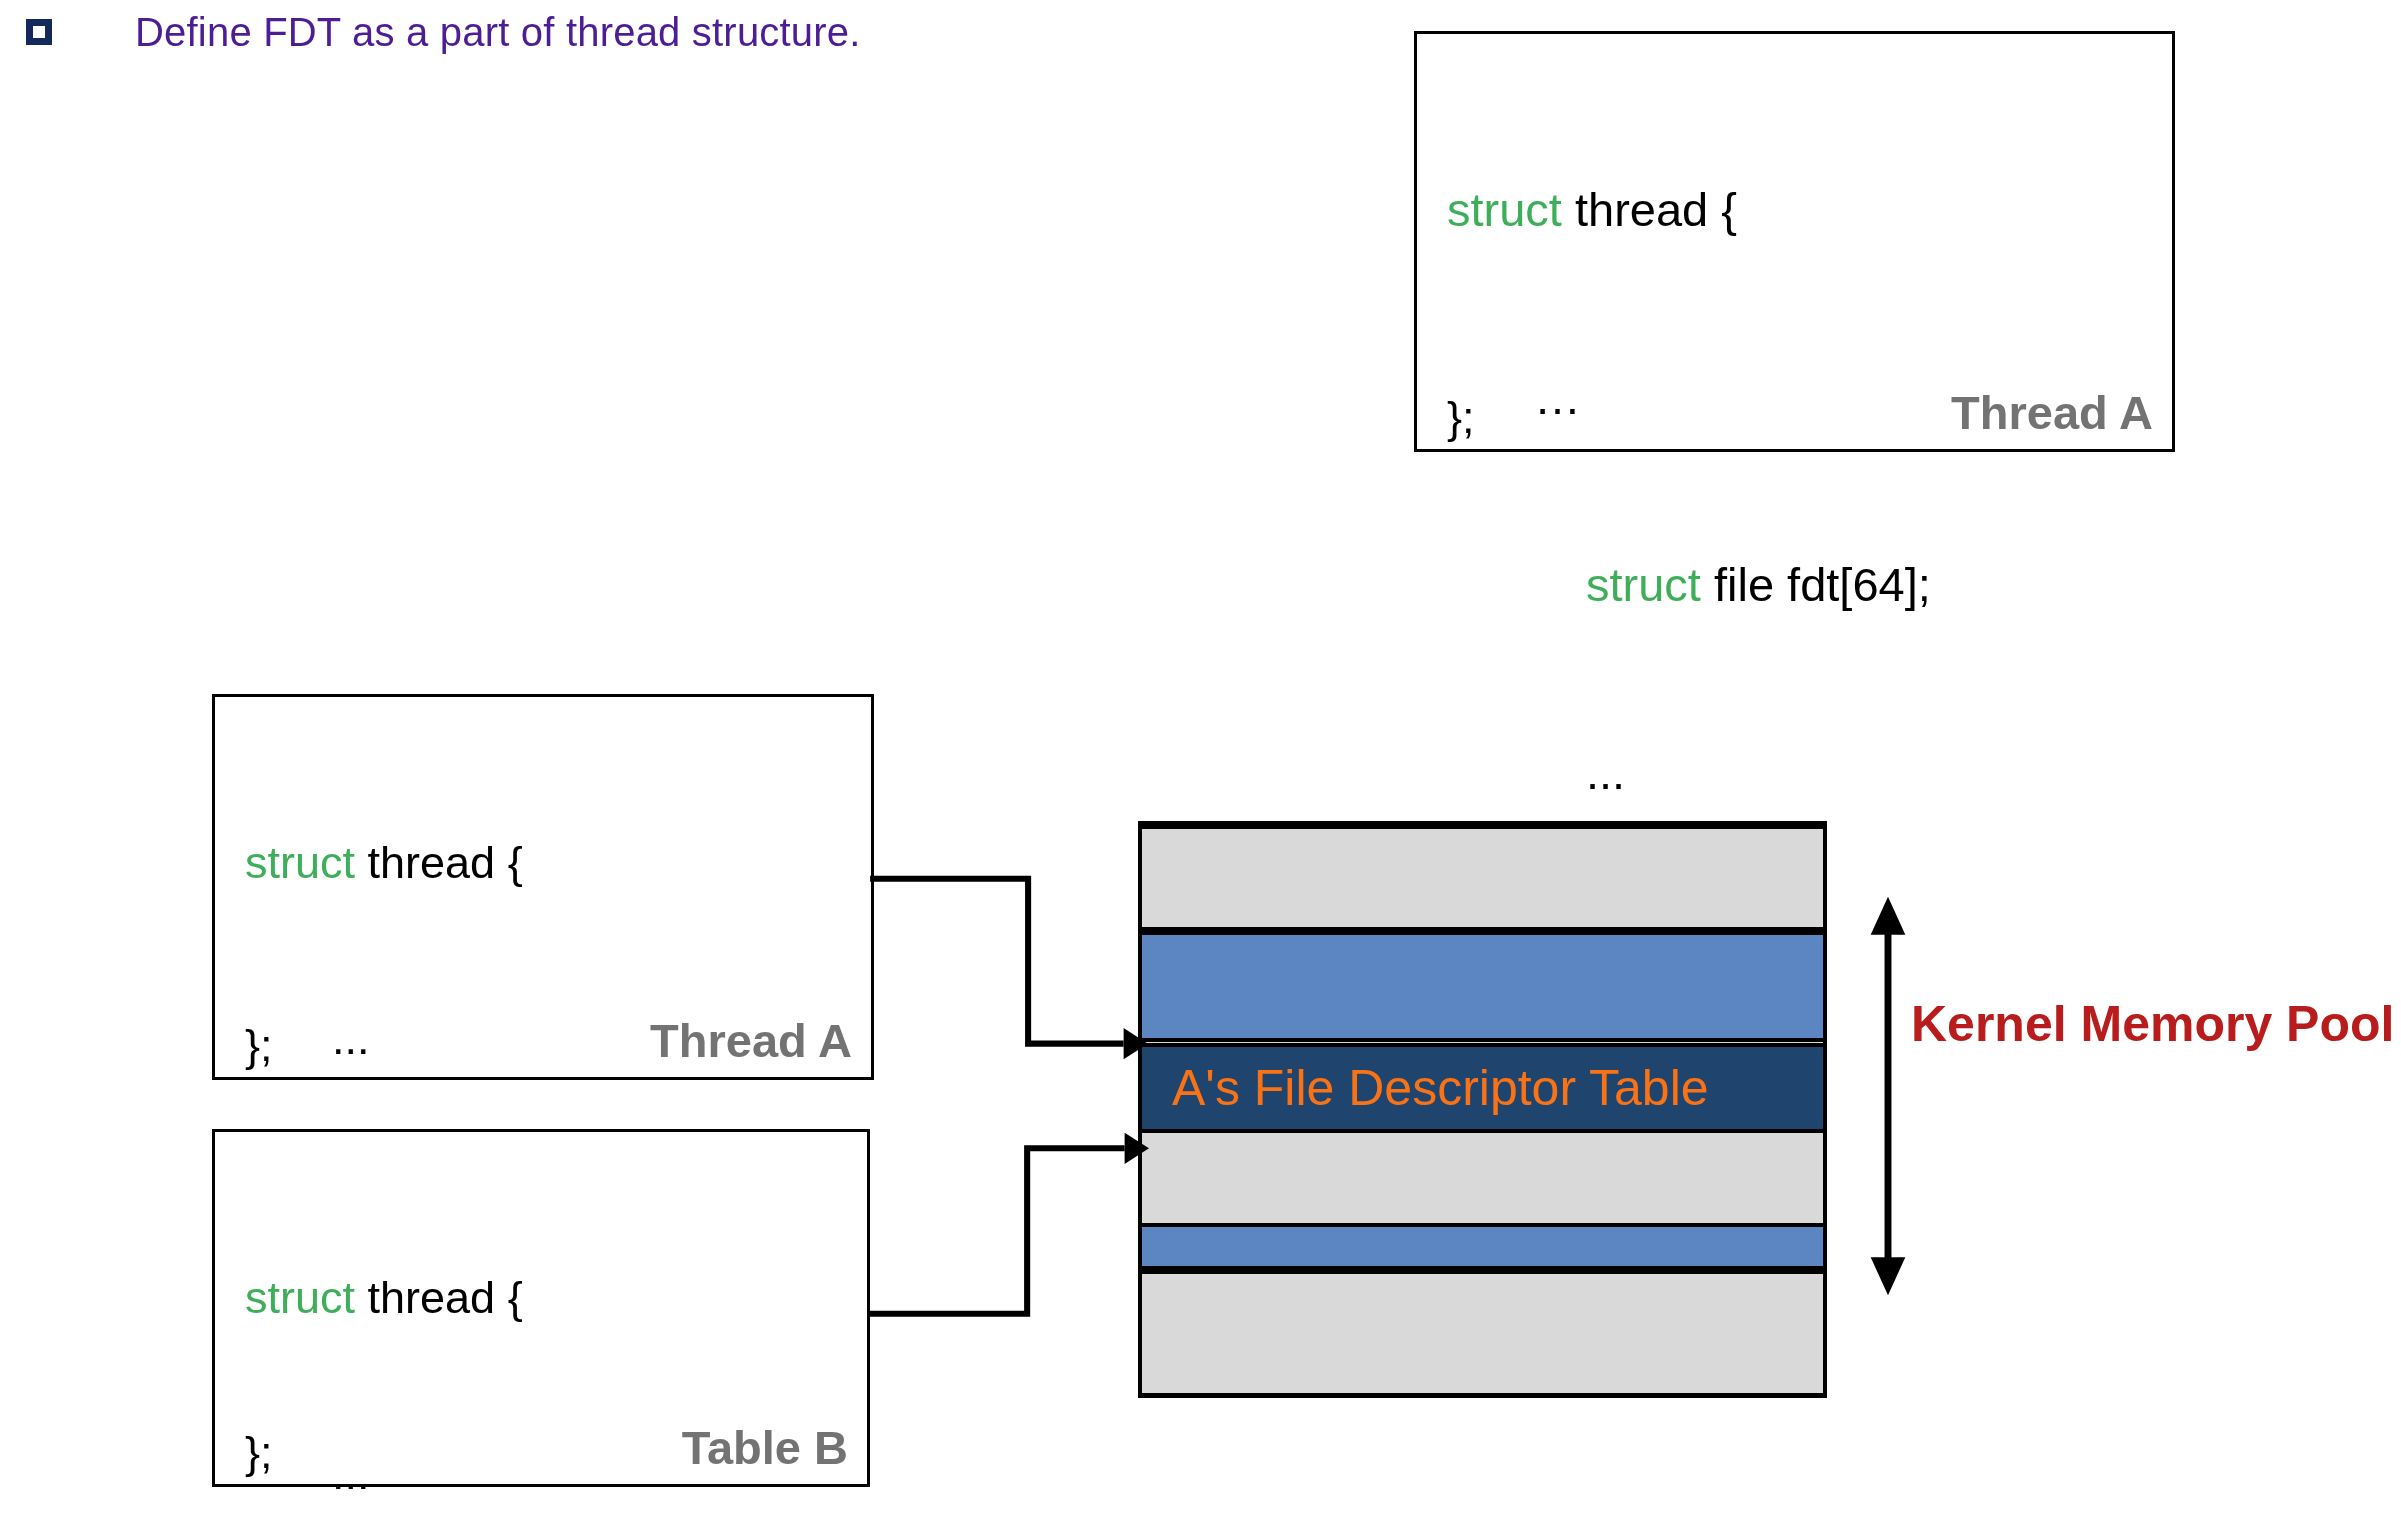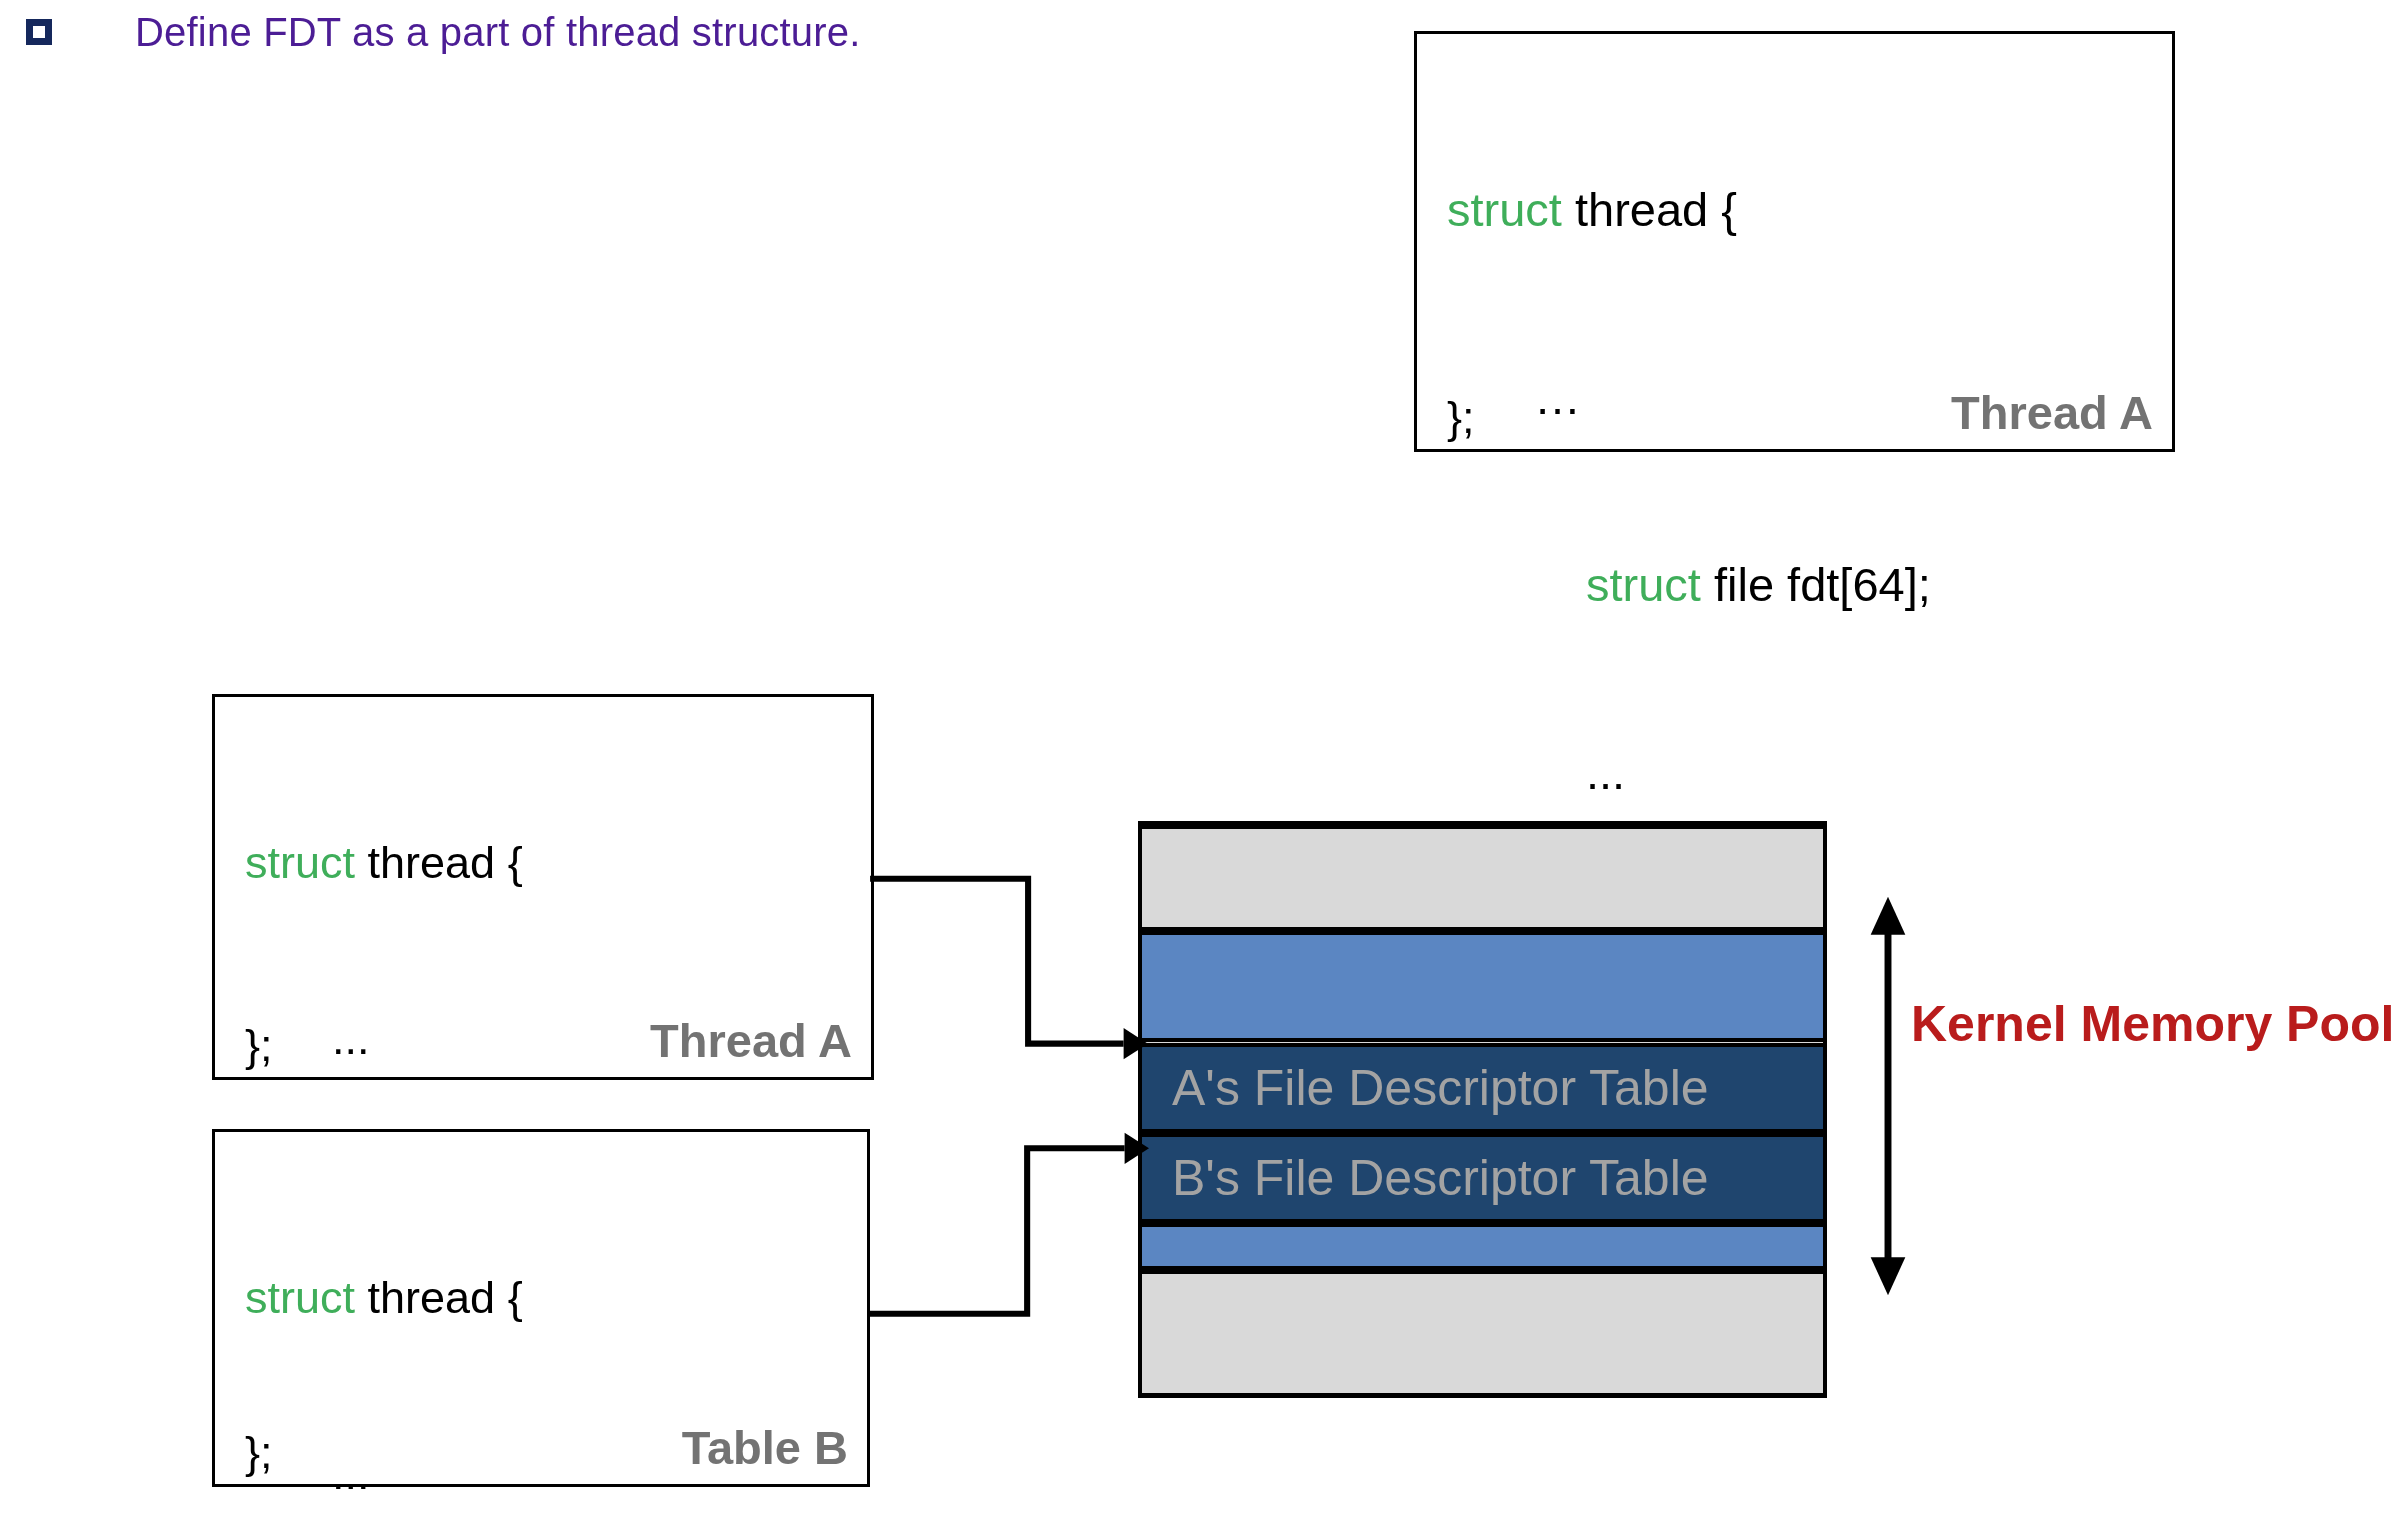--- a/index.html
+++ b/index.html
@@ -98,21 +98,21 @@
     position: absolute;
     left: 0;
     width: 100%;
     box-sizing: border-box;
     border-top: 4.4px solid #000000;
     border-bottom: 4.4px solid #000000;
     display: flex;
     align-items: center;
   }
   .band-label {
-    color: #a3a3a3;
+    color: #f97316;
     font-size: 50px;
     margin-left: 30px;
     white-space: nowrap;
   }
 
   
   .conn { position: absolute; overflow: visible; }
 
   
   #pool-measure {
@@ -177,23 +177,20 @@
     <div class="closebrace">};</div>
     <div class="tag">Table B</div>
   </div>
 
   <div id="memory-pool">
     <div class="band" id="band-0" style="top: 0px; height: 106px; background: rgb(217, 217, 217);"></div>
     <div class="band" id="band-1" style="top: 106px; height: 111px; background: rgb(91, 134, 194);"></div>
     <div class="band" id="band-2" style="top: 218px; height: 90px; background: rgb(31, 69, 110);">
       <span class="band-label">A's File Descriptor Table</span>
     </div>
-    <div class="band" id="band-3" style="top: 308px; height: 90px; background: rgb(31, 69, 110);">
-      <span class="band-label">B's File Descriptor Table</span>
-    </div>
     <div class="band" id="band-4" style="top: 398px; height: 47px; background: rgb(91, 134, 194);"></div>
     <div class="band" id="band-5" style="top: 445px; height: 127px; background: rgb(217, 217, 217);"></div>
   </div>
 
   <svg class="conn" id="conn-a" style="left:870px; top:870px; width:278px; height:191px;" viewBox="0 0 320 220" xmlns="http://www.w3.org/2000/svg">
     <polyline points="0,10 182,10 182,200 292,200" fill="none" stroke="#000000" stroke-width="7"></polyline>
     <polygon points="292,182 292,218 320,200" fill="#000000"></polygon>
   </svg>
 
   <svg class="conn" id="conn-b" style="left:867px; top:1122px; width:282px; height:218px;" viewBox="0 0 324 250" xmlns="http://www.w3.org/2000/svg">

